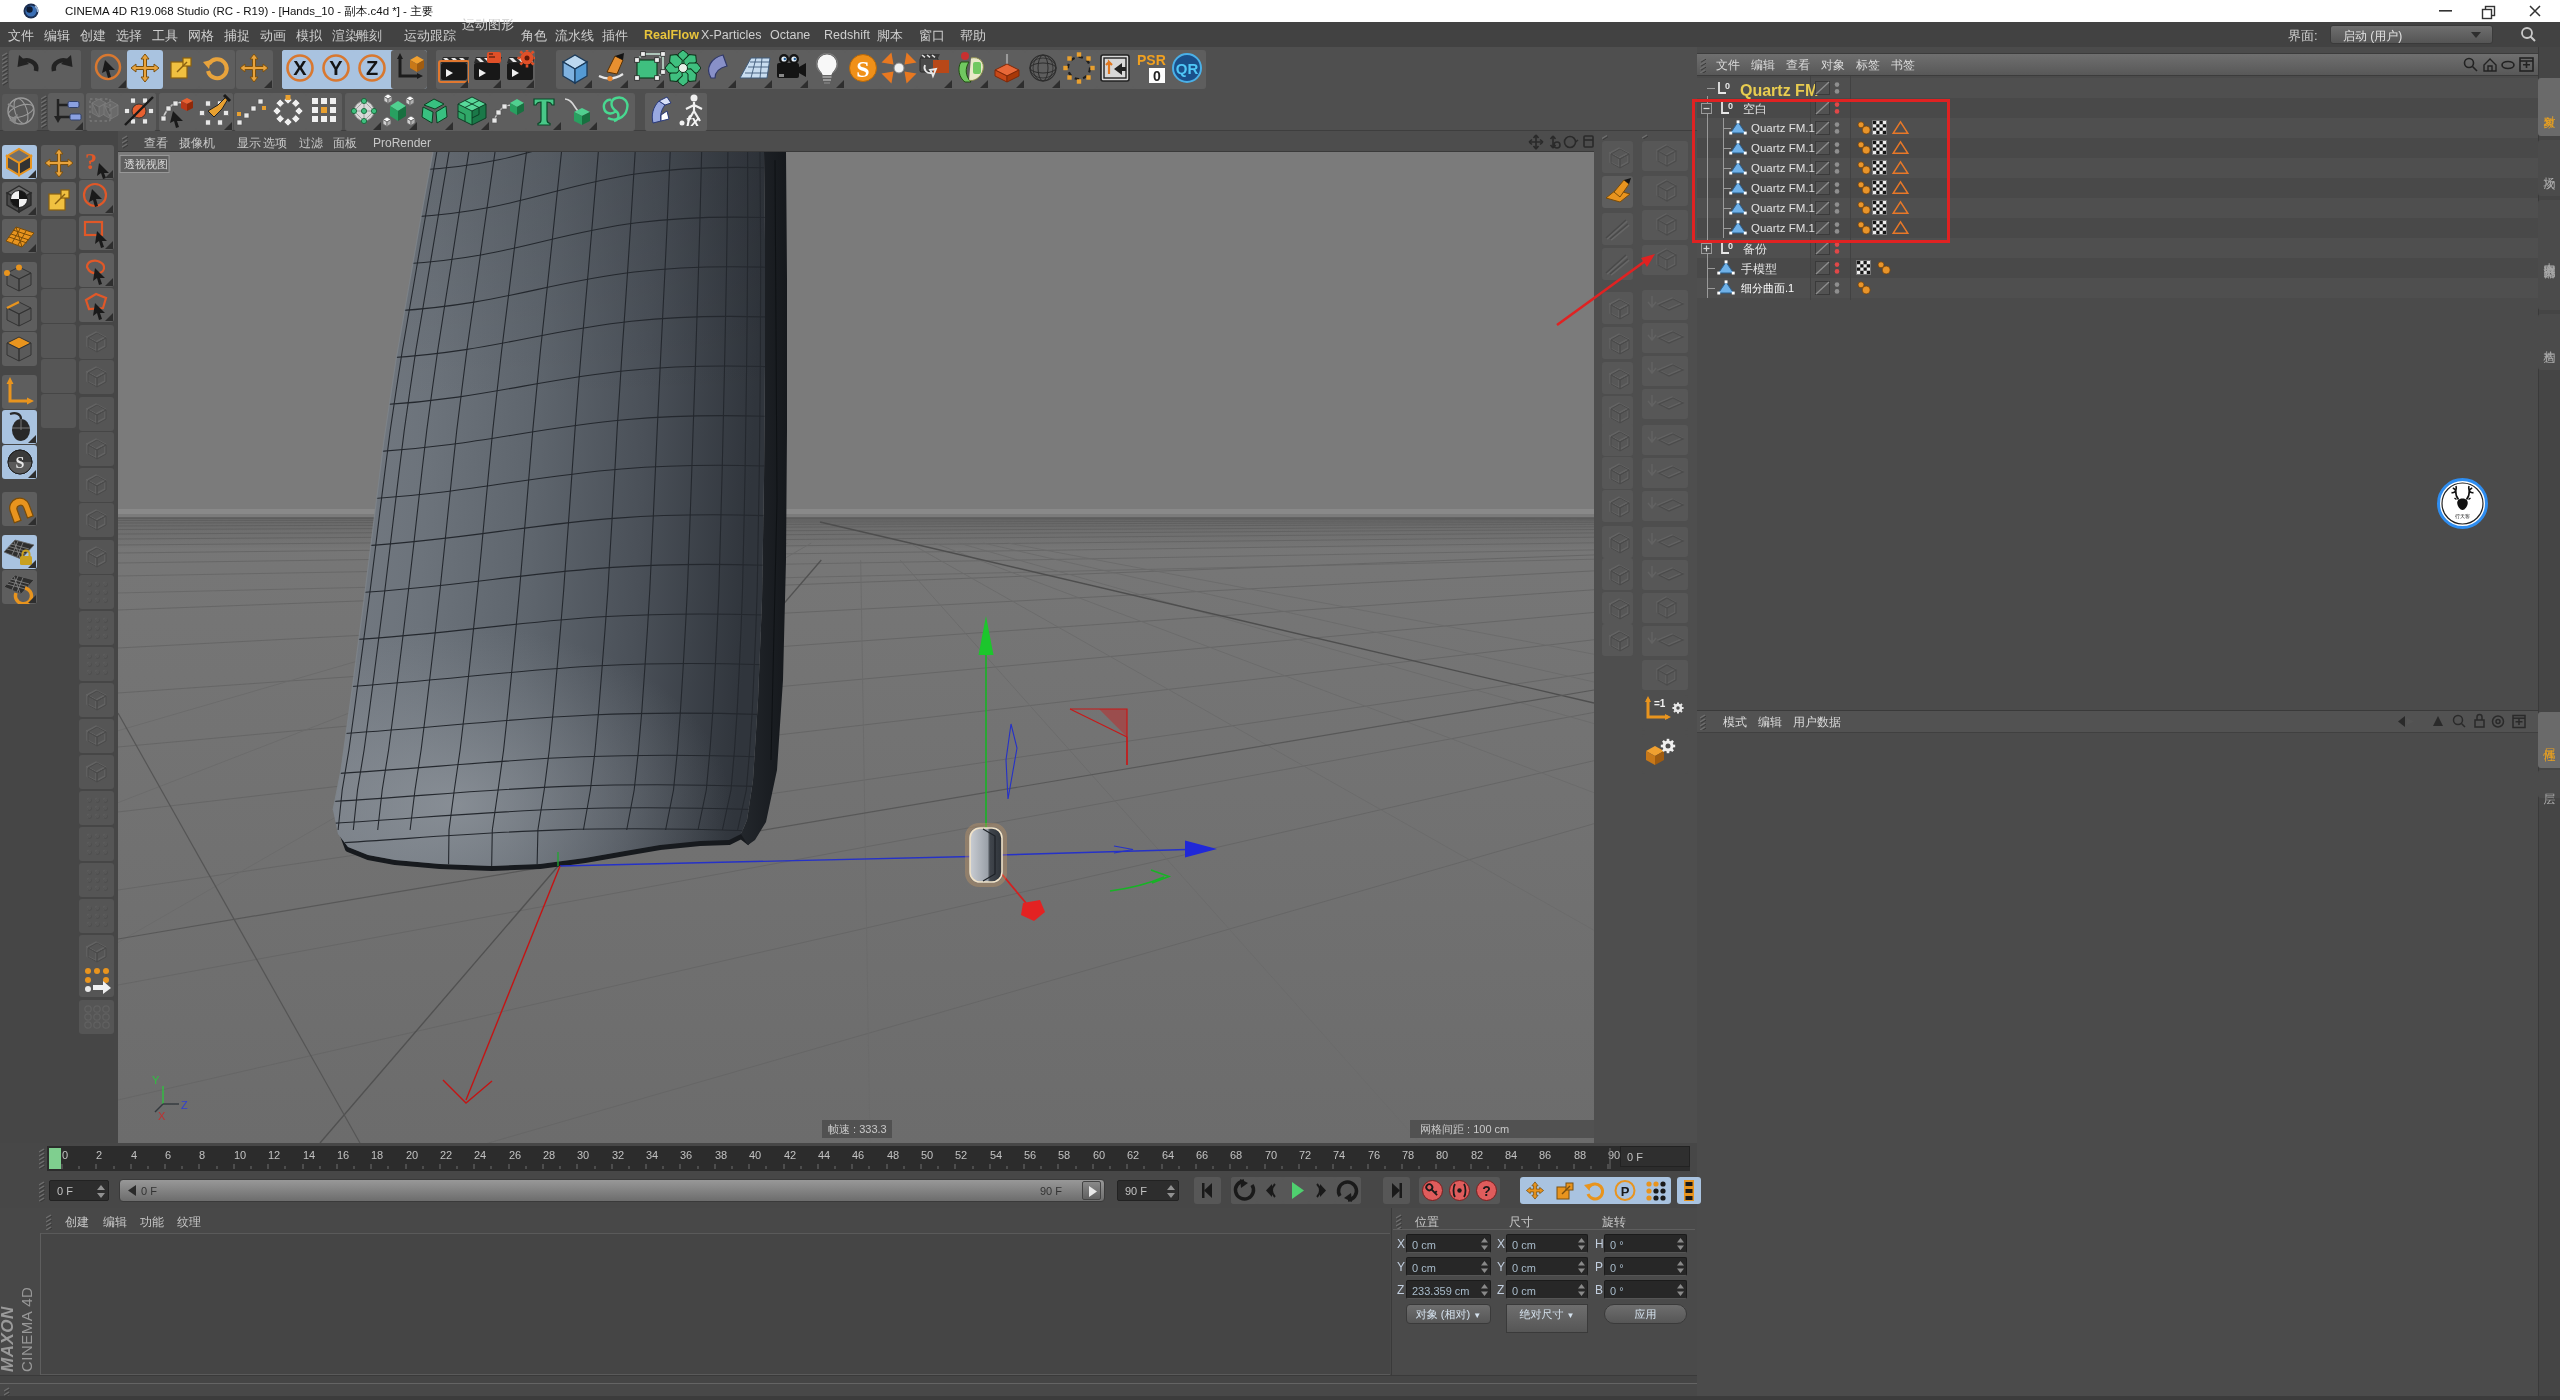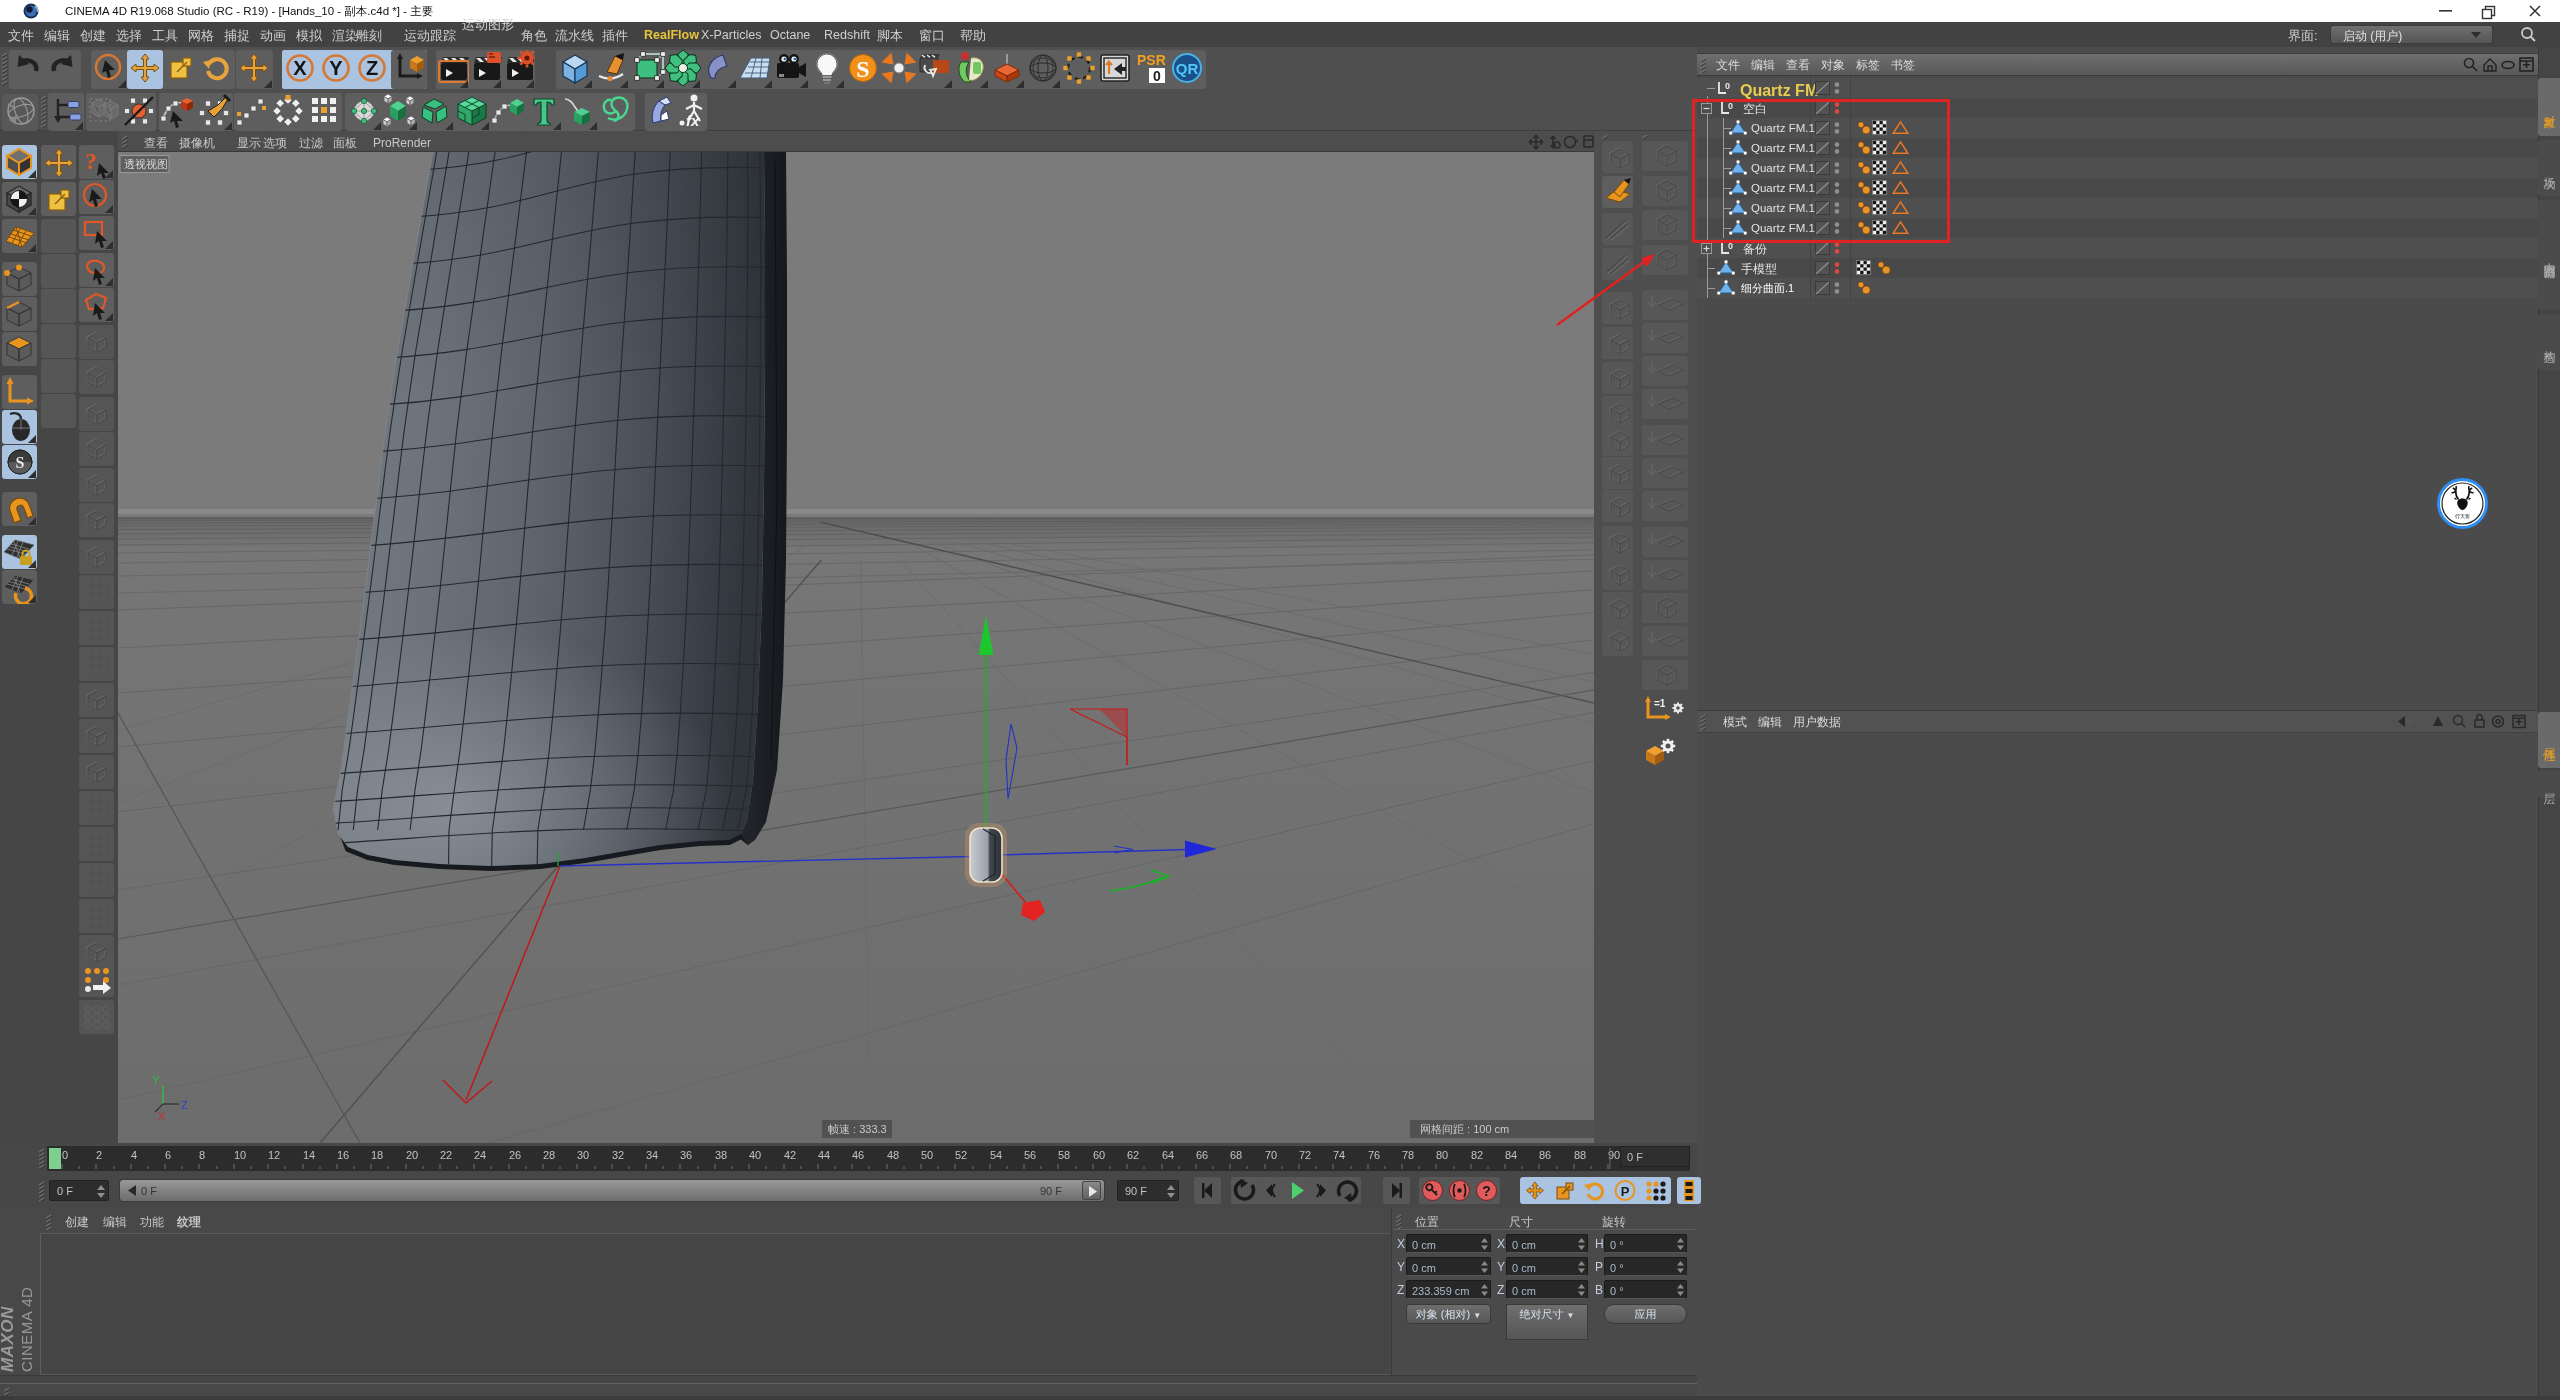--- a/index.html
+++ b/index.html
@@ -2226,21 +2226,21 @@
       <path d="M0 9 L5 6" stroke="#6f6f6f" stroke-width="1.4"></path>
       <path d="M1 10.2 L6 7.2" stroke="#3a3a3a" stroke-width="1"></path>
       <path d="M0 13 L5 10" stroke="#6f6f6f" stroke-width="1.4"></path>
       <path d="M1 14.2 L6 11.2" stroke="#3a3a3a" stroke-width="1"></path>
       <path d="M0 17 L5 14" stroke="#6f6f6f" stroke-width="1.4"></path>
       <path d="M1 18.2 L6 15.2" stroke="#3a3a3a" stroke-width="1"></path>
     </svg>
 <div style="position:absolute;left:65px;top:1216px;font-size:12px;color:#c8c8c8;font-weight:normal;white-space:nowrap;line-height:1;">创建</div>
 <div style="position:absolute;left:103px;top:1216px;font-size:12px;color:#c8c8c8;font-weight:normal;white-space:nowrap;line-height:1;">编辑</div>
 <div style="position:absolute;left:140px;top:1216px;font-size:12px;color:#c8c8c8;font-weight:normal;white-space:nowrap;line-height:1;">功能</div>
-<div style="position:absolute;left:177px;top:1216px;font-size:12px;color:#c8c8c8;font-weight:bold;white-space:nowrap;line-height:1;">纹理</div>
+<div style="position:absolute;left:177px;top:1216px;font-size:12px;color:#c8c8c8;font-weight:normal;white-space:nowrap;line-height:1;">纹理</div>
 <div style="position:absolute;left:40px;top:1233px;width:1350px;height:142px;background:#454545;border:1px solid #5a5a5a;border-right:none;"></div>
 <div style="position:absolute;left:40px;top:1233px;width:1px;height:142px;background:#5e5e5e;"></div>
 <div style="position:absolute;left:-2px;top:1372px;transform:rotate(-90deg);transform-origin:0 0;font-size:17px;font-weight:bold;font-style:italic;color:#9a9a9a;letter-spacing:0.5px;white-space:nowrap;">MAXON</div>
 <div style="position:absolute;left:18px;top:1372px;transform:rotate(-90deg);transform-origin:0 0;font-size:15px;color:#989898;letter-spacing:0.5px;white-space:nowrap;">CINEMA 4D</div>
 <div style="position:absolute;left:1391px;top:1208px;width:306px;height:175px;background:#4a4a4a;border-left:1px solid #3a3a3a;"></div>
 <svg class="abs" style="left:1396px;top:1213px" width="7" height="17" viewBox="0 0 7 17">
       <path d="M0 5 L5 2" stroke="#6f6f6f" stroke-width="1.4"></path>
       <path d="M1 6.2 L6 3.2" stroke="#3a3a3a" stroke-width="1"></path>
       <path d="M0 9 L5 6" stroke="#6f6f6f" stroke-width="1.4"></path>
       <path d="M1 10.2 L6 7.2" stroke="#3a3a3a" stroke-width="1"></path>
@@ -2285,21 +2285,21 @@
 <div style="position:absolute;left:1506px;top:1280px;width:82px;height:19px;background:#272727;border:1px solid #1b1b1b;border-bottom-color:#555;border-radius:2px;"><span style="font-size:11px;color:#a9bccb;margin-left:5px;line-height:18px;">0 cm</span><svg style="position:absolute;right:2px;top:3px" width="7" height="12">
         <path d="M3.5 0 L7 4.5 L0 4.5 Z M3.5 12 L7 7.5 L0 7.5 Z" fill="#8a8a8a"></path>
       </svg></div>
 <div style="position:absolute;left:1595px;top:1284px;font-size:12px;color:#c2cede;font-weight:normal;white-space:nowrap;line-height:1;">B</div>
 <div style="position:absolute;left:1604px;top:1280px;width:83px;height:19px;background:#272727;border:1px solid #1b1b1b;border-bottom-color:#555;border-radius:2px;"><span style="font-size:11px;color:#a9bccb;margin-left:5px;line-height:18px;">0 °</span><svg style="position:absolute;right:2px;top:3px" width="7" height="12">
         <path d="M3.5 0 L7 4.5 L0 4.5 Z M3.5 12 L7 7.5 L0 7.5 Z" fill="#8a8a8a"></path>
       </svg></div>
 <div style="position:absolute;left:1406px;top:1304px;width:85px;height:20px;background:linear-gradient(#6e6e6e,#565656);border:1px solid #3a3a3a;border-radius:4px;">
       <div style="font-size:11px;color:#d5e2ee;text-align:center;line-height:19px;">对象 (相对)&nbsp;<span style="font-size:8px">▼</span></div>
     </div>
-<div style="position:absolute;left:1506px;top:1304px;width:82px;height:36px;background:linear-gradient(#6e6e6e,#565656);border:1px solid #3a3a3a;border-radius:0;">
+<div style="position:absolute;left:1506px;top:1304px;width:82px;height:29px;background:linear-gradient(#6e6e6e,#565656);border:1px solid #3a3a3a;border-radius:0;">
       <div style="font-size:11px;color:#d5e2ee;text-align:center;line-height:19px;">绝对尺寸&nbsp;<span style="font-size:8px">▼</span></div>
     </div>
 <div style="position:absolute;left:1604px;top:1304px;width:83px;height:20px;background:linear-gradient(#6e6e6e,#565656);border:1px solid #3a3a3a;border-radius:10px;">
       <div style="font-size:11px;color:#d5e2ee;text-align:center;line-height:19px;">应用</div>
     </div>
 <div style="position:absolute;left:0px;top:1375px;width:1697px;height:8px;background:#454545;border-top:1px solid #3a3a3a;"></div>
 <div style="position:absolute;left:0px;top:1383px;width:1697px;height:17px;background:#484848;border-top:1px solid #646464;"></div>
 <svg class="abs" style="left:4px;top:1386px" width="7" height="13" viewBox="0 0 7 13">
       <path d="M0 5 L5 2" stroke="#6f6f6f" stroke-width="1.4"></path>
       <path d="M1 6.2 L6 3.2" stroke="#3a3a3a" stroke-width="1"></path>

